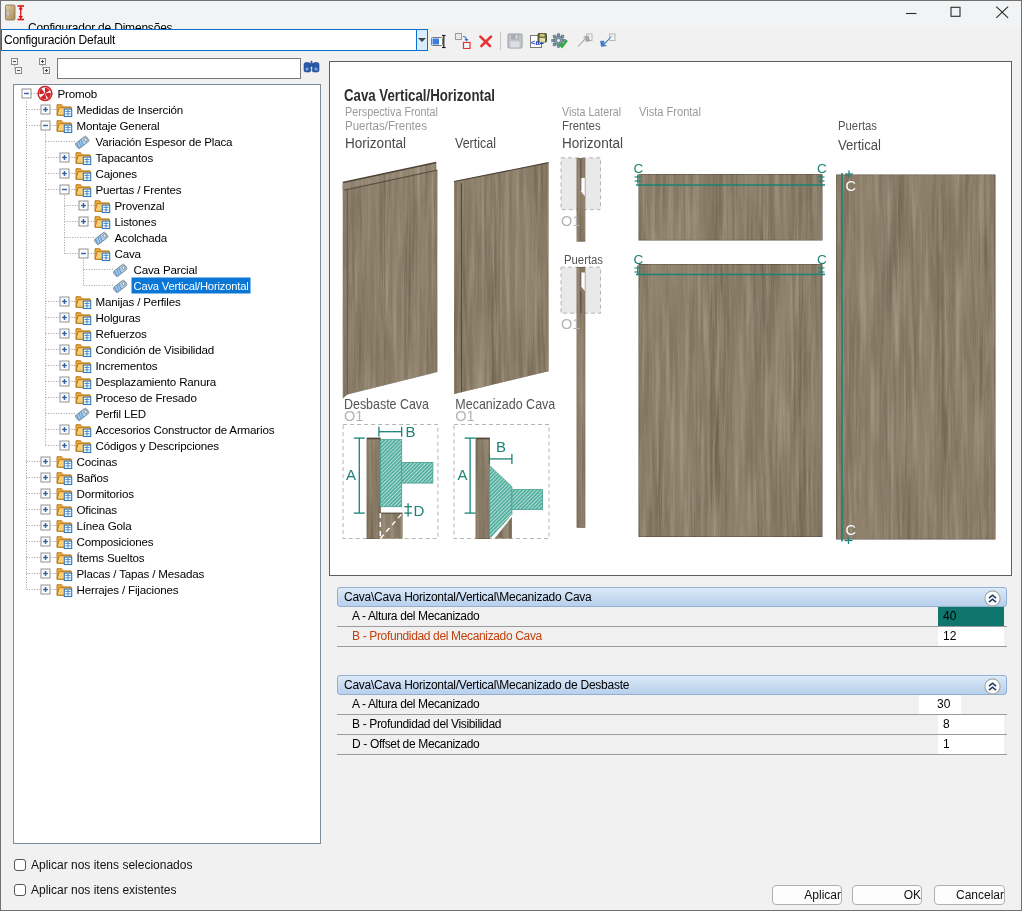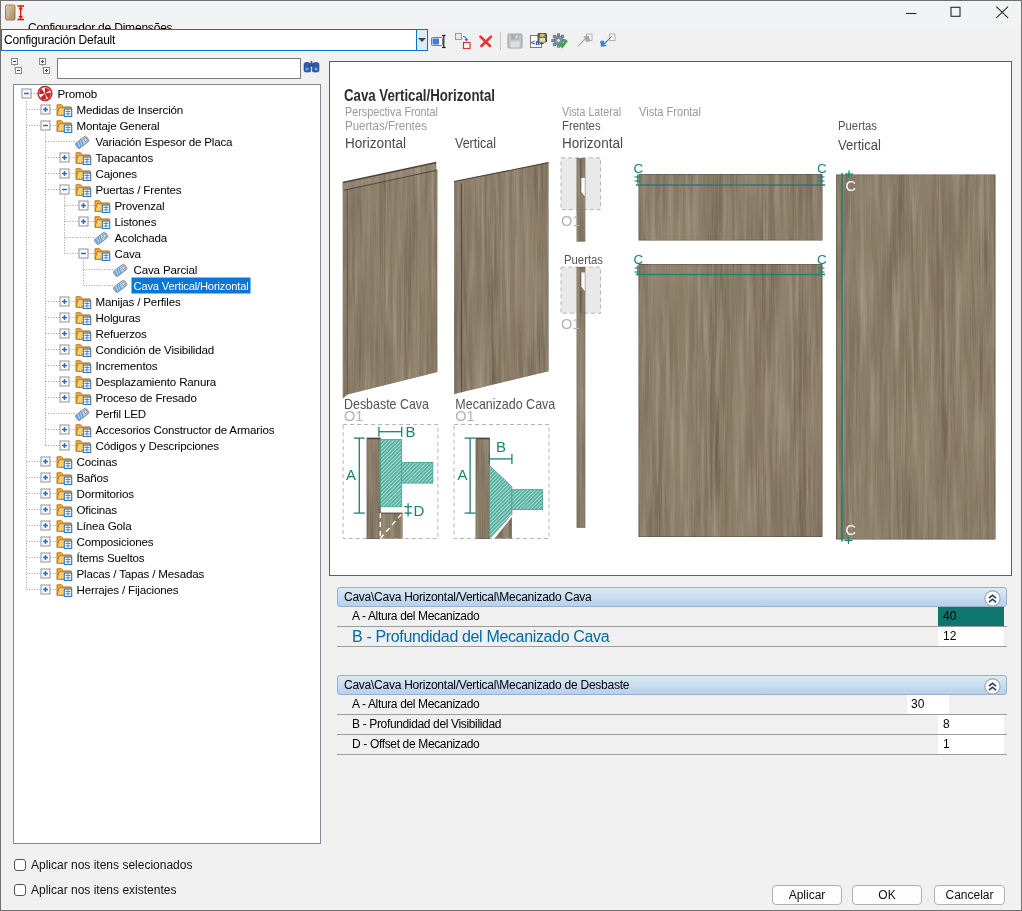--- a/index.html
+++ b/index.html
@@ -134,21 +134,21 @@
       <circle cx="13" cy="10" r="1.6" fill="#7ea4d6"></circle>
 </svg>
 
 <div class="abs" style="left:13px;top:858px;width:12px;height:12px;background:#fff;border:1px solid #555;border-radius:3px"></div>
 <div class="abs" style="left:30px;top:857px;height:14px;line-height:14px;font-size:12px;color:#111">Aplicar nos itens selecionados</div>
 <div class="abs" style="left:13px;top:883px;width:12px;height:12px;background:#fff;border:1px solid #555;border-radius:3px"></div>
 <div class="abs" style="left:30px;top:882px;height:14px;line-height:14px;font-size:12px;color:#111">Aplicar nos itens existentes</div>
 <div class="abs btn" style="left:771px">Aplicar</div>
 <div class="abs btn" style="left:851px">OK</div>
 <div class="abs btn" style="left:933px;width:71px">Cancelar</div>
-<style>.btn{top:884px;width:70px;height:20px;background:#fdfdfd;border:1px solid #b0b0b0;border-radius:4px;font-size:12px;color:#111;text-align:center;line-height:18px}</style>
+<style>.btn{top:884px;width:70px;height:20px;background:#fdfdfd;border:1px solid #b0b0b0;border-radius:4px;font-size:12px;color:#111;text-align:right;line-height:18px}</style>
 <div class="abs" style="left:12px;top:83px;width:308px;height:760px;background:#fff;border:1px solid #7d8a97"></div>
 <svg class="abs" style="left:13px;top:84px" width="306" height="758" viewBox="0 0 306 758" font-family="Liberation Sans,sans-serif" font-size="11.6" letter-spacing="-0.18">
 <defs>
 <g id="folder">
 <path d="M1 3.2 h4.6 l1.8 2.2 H15 v8.3 H1 z" fill="#efa93a" stroke="#b27716" stroke-width="0.9" stroke-linejoin="round"></path>
 <path d="M1 13.7 L3.2 6.2 h12.4 l-1.8 7.5 z" fill="#fbce75" stroke="#b27716" stroke-width="0.9" stroke-linejoin="round"></path>
 <rect x="8.3" y="7.6" width="7.4" height="7.4" fill="#fff" stroke="#2f79ba" stroke-width="1.1"></rect>
 <path d="M9.4 9.9 h5.2 M12 8.4 v5.8 M9.4 12.4 h5.2" stroke="#2f79ba" stroke-width="0.85" fill="none"></path>
 </g>
 <g id="tag">
@@ -604,33 +604,33 @@
         <g fill="none" stroke="#1f3864" stroke-width="1.6">
           <path d="M5 8.2 l3.5 -3 l3.5 3"></path>
           <path d="M5 12.2 l3.5 -3 l3.5 3"></path>
         </g>
       </svg></div>
 <div class="abs" style="left:336px;top:606px;width:670px;height:20px;background:#f0f0f0;border-bottom:1px solid #9c9c9c">
       <div class="abs" style="left:15px;top:0;height:19px;line-height:19px;font-size:12px;letter-spacing:-0.35px;color:#000">A - Altura del Mecanizado</div>
       <div class="abs" style="left:601px;top:0;width:66px;height:19px;background:#0f766e;line-height:19px;font-size:12px;color:#000;padding-left:5px">40</div>
     </div>
 <div class="abs" style="left:336px;top:626px;width:670px;height:20px;background:#f0f0f0;border-bottom:1px solid #9c9c9c">
-      <div class="abs" style="left:15px;top:0;height:19px;line-height:19px;font-size:16px;letter-spacing:-0.35px;color:#0369a1">B - Profundidad del Mecanizado Cava</div>
+      <div class="abs" style="left:15px;top:0;height:19px;line-height:19px;font-size:12px;letter-spacing:-0.35px;color:#c2410c">B - Profundidad del Mecanizado Cava</div>
       <div class="abs" style="left:601px;top:0;width:66px;height:19px;background:#fff;line-height:19px;font-size:12px;color:#000;padding-left:5px">12</div>
     </div>
 <div class="abs" style="left:336px;top:674px;width:670px;height:20px;border-radius:3px;background:linear-gradient(#dcE9f8,#b7d0ec);border:1px solid #94afd0;font-size:12px;letter-spacing:-0.25px;line-height:18px;padding-left:6px;color:#000">Cava\Cava Horizontal/Vertical\Mecanizado de Desbaste<svg width="17" height="17" viewBox="0 0 17 17" style="position:absolute;right:5px;top:1.5px">
         <circle cx="8.5" cy="8.5" r="7.6" fill="#fdfdfd" stroke="#a9a9a9" stroke-width="1.2"></circle>
         <g fill="none" stroke="#1f3864" stroke-width="1.6">
           <path d="M5 8.2 l3.5 -3 l3.5 3"></path>
           <path d="M5 12.2 l3.5 -3 l3.5 3"></path>
         </g>
       </svg></div>
 <div class="abs" style="left:336px;top:694px;width:670px;height:20px;background:#f0f0f0;border-bottom:1px solid #9c9c9c">
       <div class="abs" style="left:15px;top:0;height:19px;line-height:19px;font-size:12px;letter-spacing:-0.35px;color:#000">A - Altura del Mecanizado</div>
-      <div class="abs" style="left:570px;top:0;width:42px;height:19px;background:#fff;line-height:19px;font-size:12px;color:#000;padding-left:4px">30</div>
+      <div class="abs" style="left:582px;top:0;width:42px;height:19px;background:#fff;line-height:19px;font-size:12px;color:#000;padding-left:18px">30</div>
     </div>
 <div class="abs" style="left:336px;top:714px;width:670px;height:20px;background:#f0f0f0;border-bottom:1px solid #9c9c9c">
       <div class="abs" style="left:15px;top:0;height:19px;line-height:19px;font-size:12px;letter-spacing:-0.35px;color:#000">B - Profundidad del Visibilidad</div>
       <div class="abs" style="left:601px;top:0;width:66px;height:19px;background:#fff;line-height:19px;font-size:12px;color:#000;padding-left:5px">8</div>
     </div>
 <div class="abs" style="left:336px;top:734px;width:670px;height:20px;background:#f0f0f0;border-bottom:1px solid #9c9c9c">
       <div class="abs" style="left:15px;top:0;height:19px;line-height:19px;font-size:12px;letter-spacing:-0.35px;color:#000">D - Offset de Mecanizado</div>
       <div class="abs" style="left:601px;top:0;width:66px;height:19px;background:#fff;line-height:19px;font-size:12px;color:#000;padding-left:5px">1</div>
     </div>
 </div>

